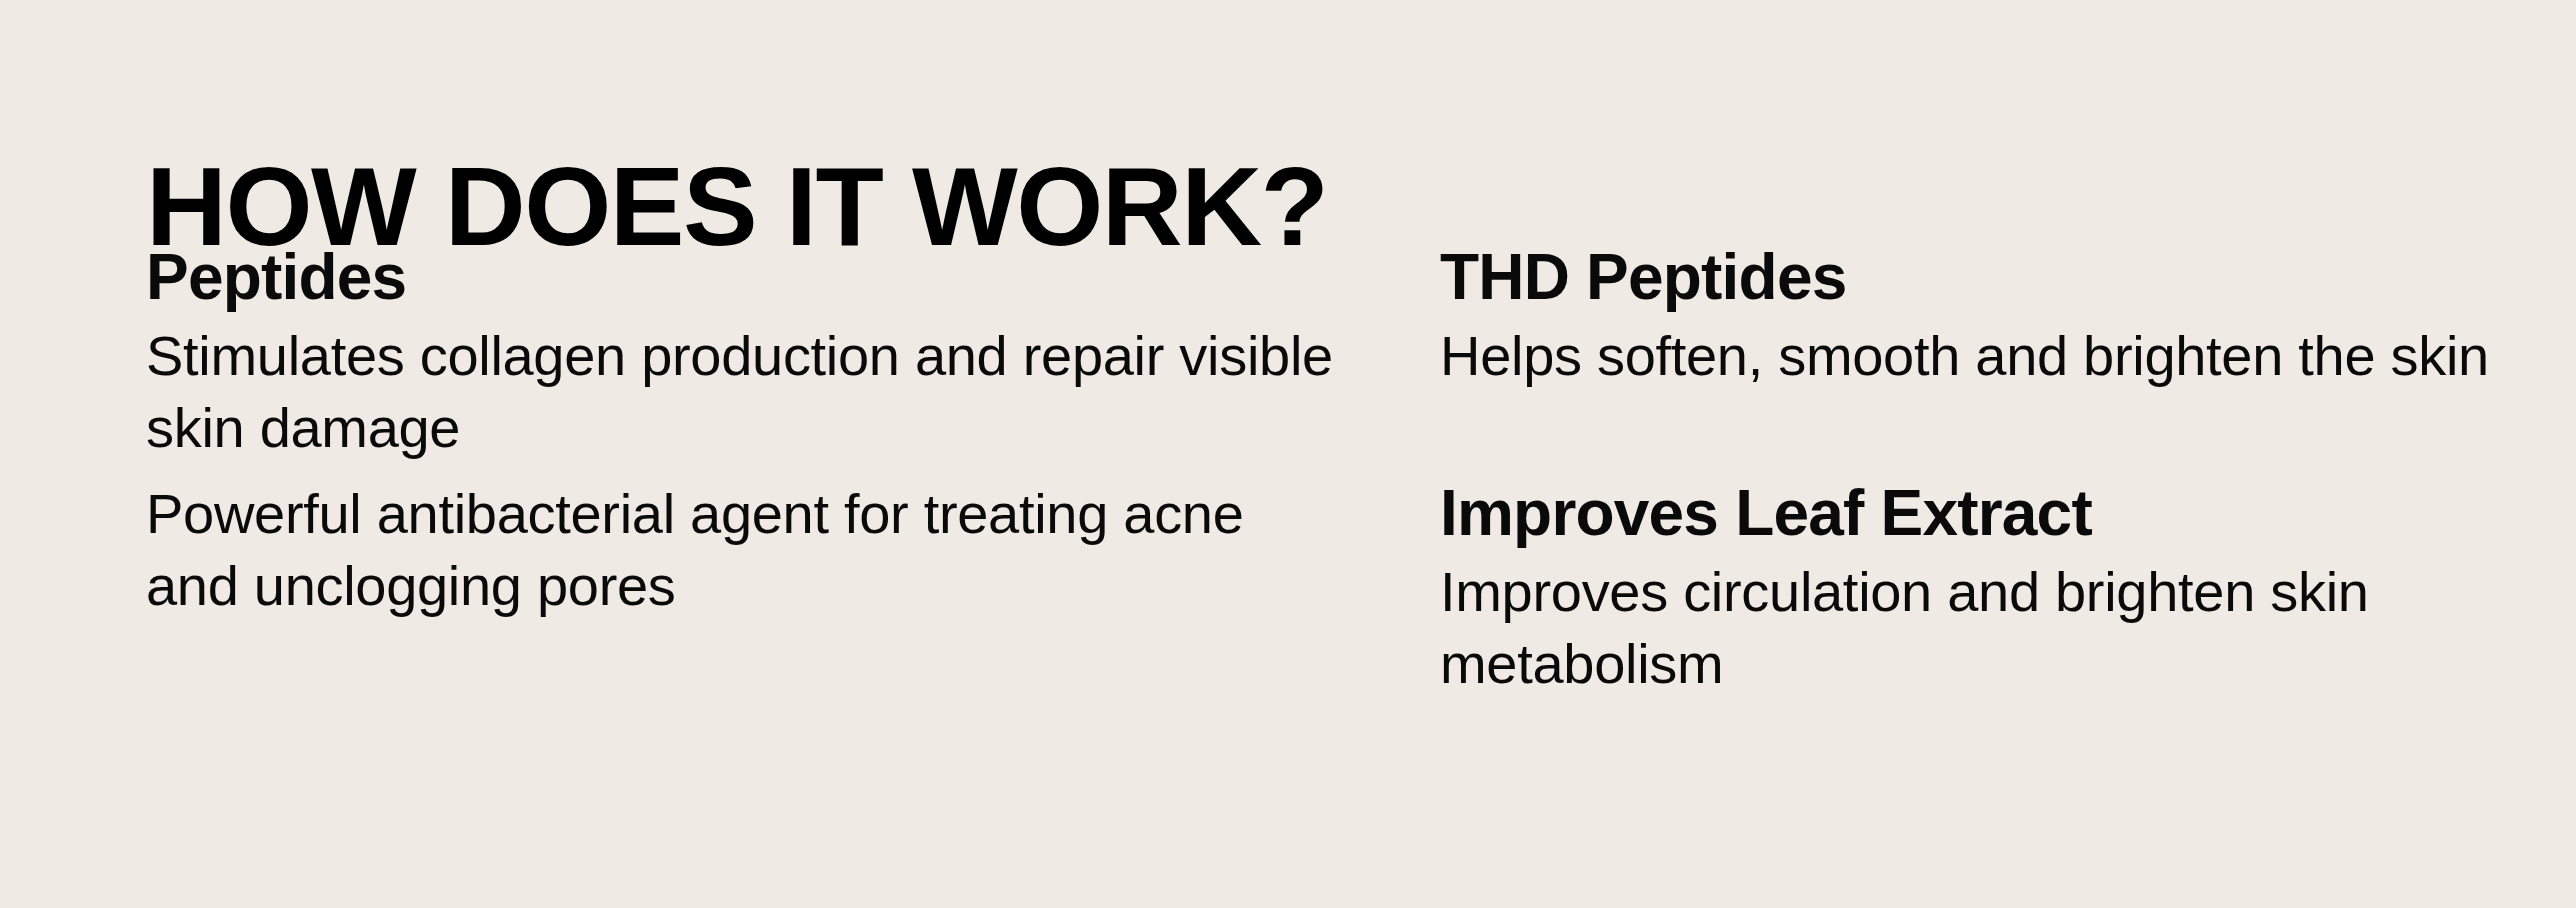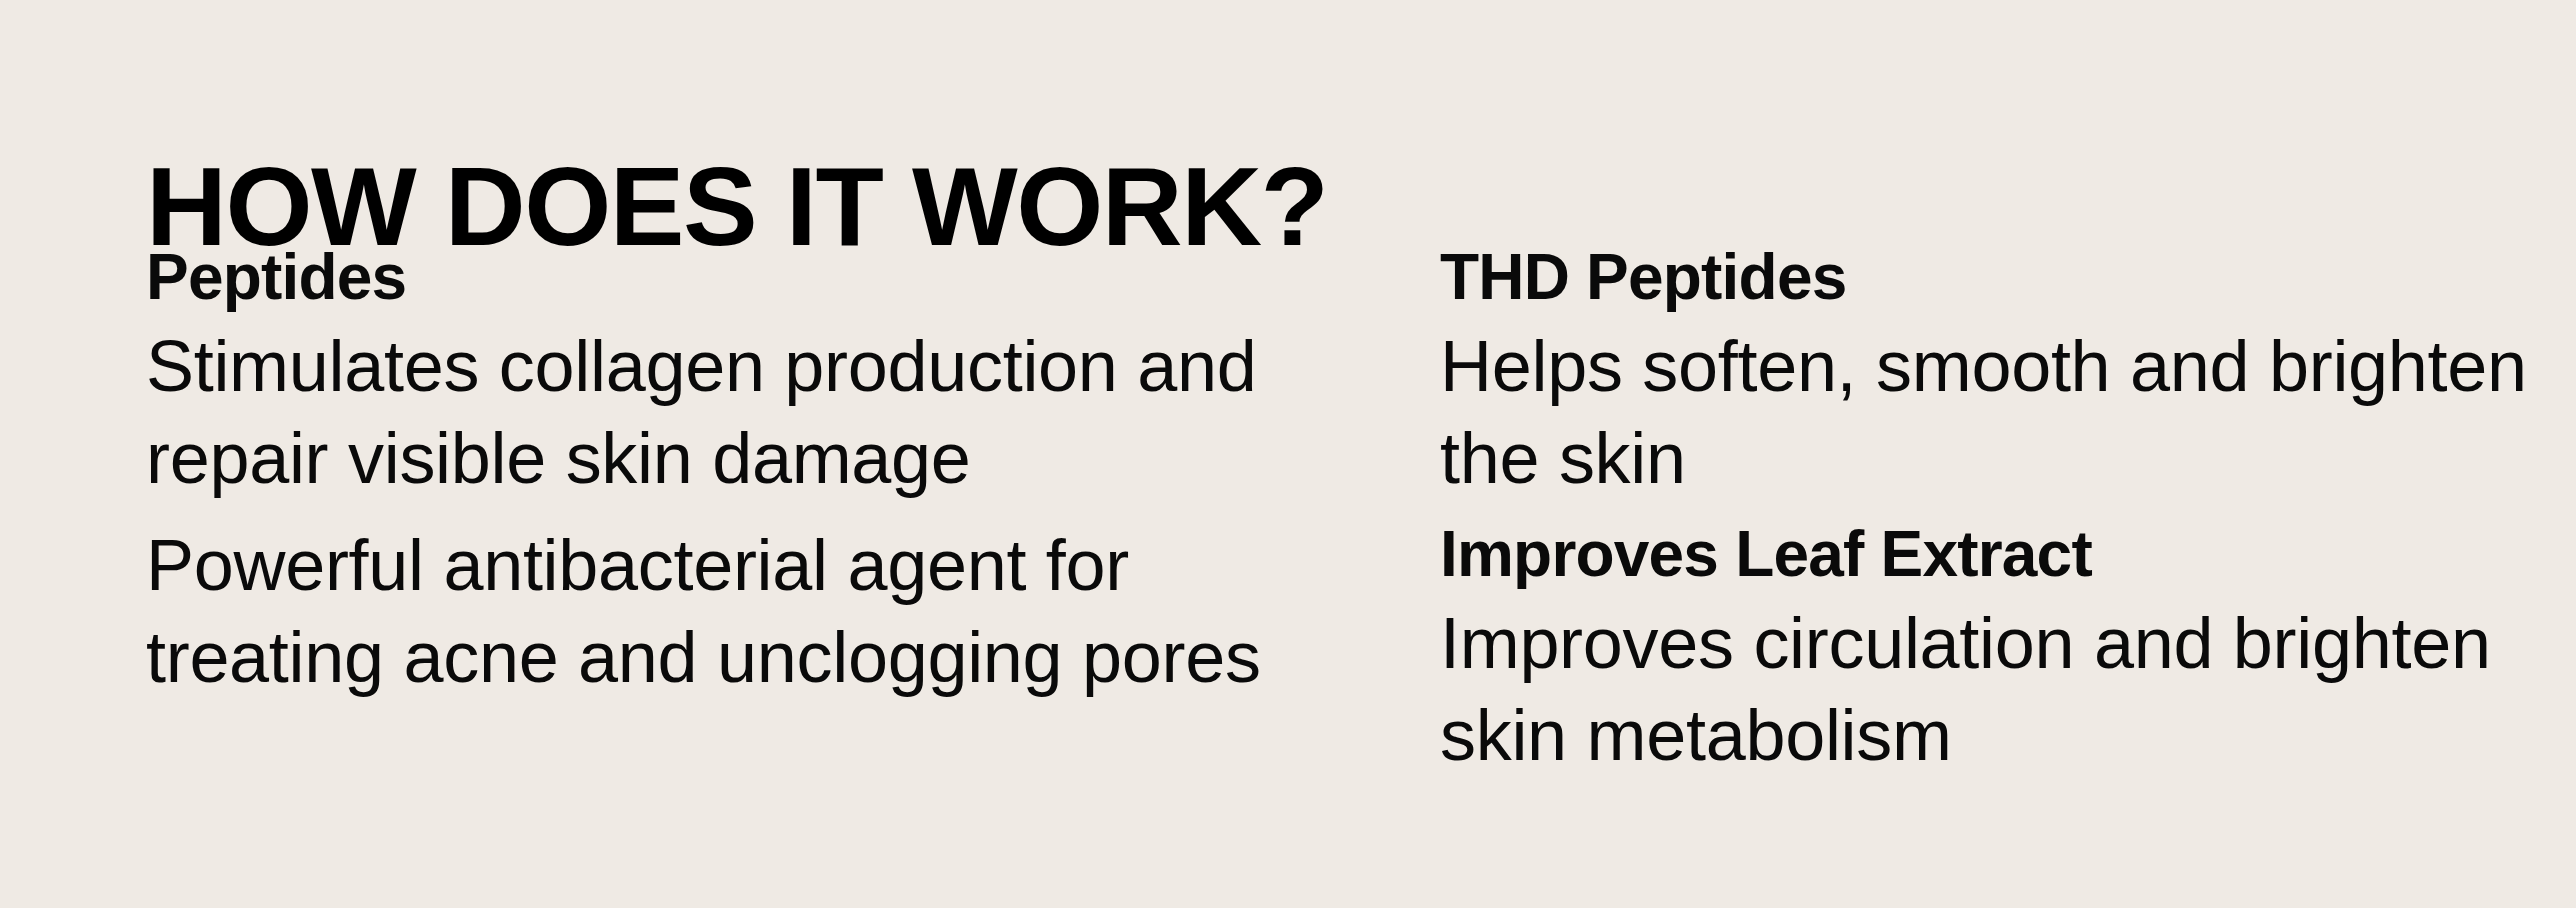--- a/index.html
+++ b/index.html
@@ -61,21 +61,21 @@
     font-size: 64px;
     font-weight: 700;
     line-height: 1.12;
     letter-spacing: -0.8px;
     margin: 0 0 6.2px 0;
     white-space: nowrap;
     color: #0A0A0A;
   }
 
   .ingredient-desc {
-    font-size: 72px;
+    font-size: 56px;
     font-weight: 300;
     line-height: 1.28;
     letter-spacing: -0.3px;
     margin: 0;
     color: #0A0A0A;
     max-width: 1195px;
   }
 
   
   .col-right .ingredient-desc {

